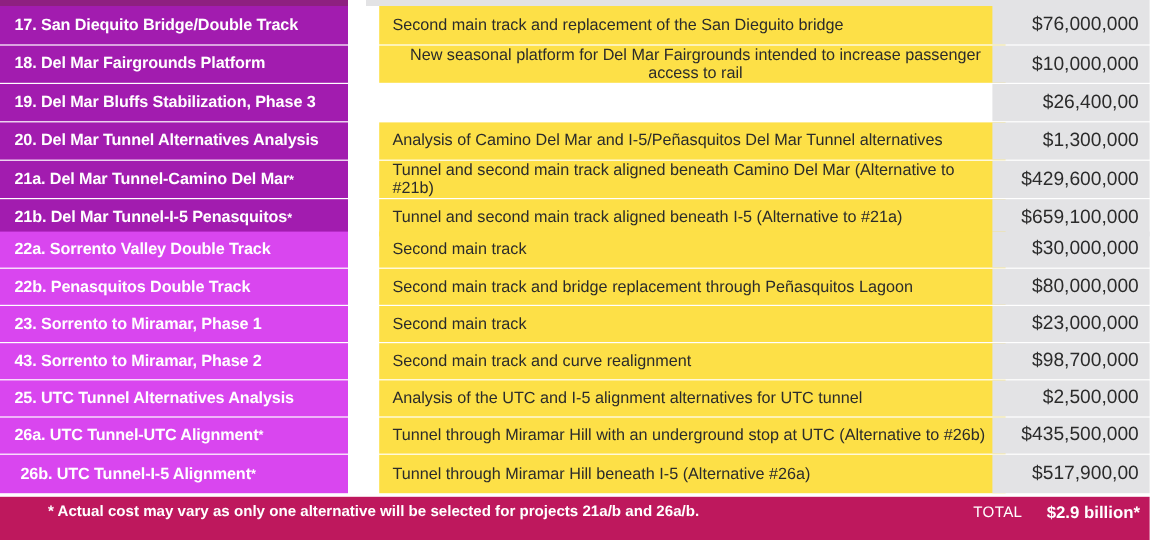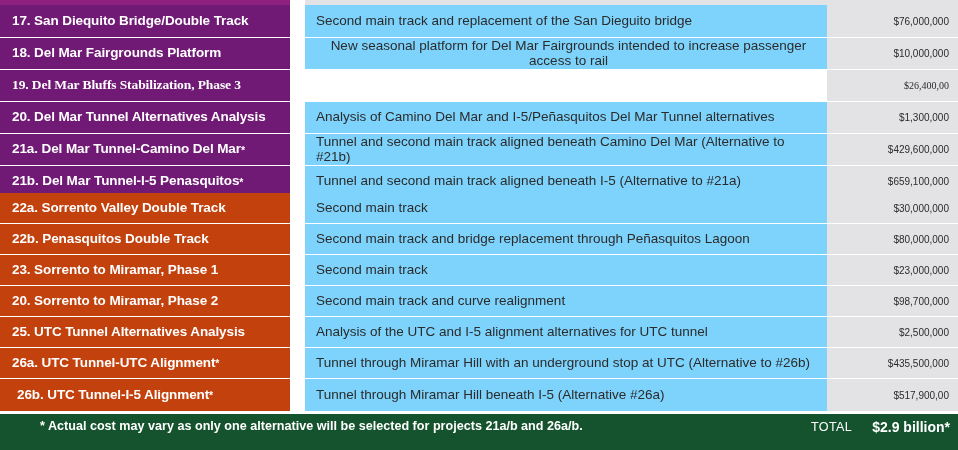--- a/index.html
+++ b/index.html
@@ -53,70 +53,70 @@
     box-sizing: border-box;
     display: flex;
     align-items: center;
     padding: 0 8px 0 12px;
     color: #ffffff;
     font-size: 13.5px;
     font-weight: bold;
     letter-spacing: -0.1px;
     line-height: 1.05;
   }
-  .row.orange .cell-label { background: #701a75; }
-  .row.purple .cell-label { background: #c2410c; }
+  .row.orange .cell-label { background: #a21caf; }
+  .row.purple .cell-label { background: #d946ef; }
   .row.indented .cell-label { padding-left: 17px; }
 
   .cell-desc {
     position: absolute;
-    left: 305px;
+    left: 316px;
     top: 0;
     width: 522px;
     height: 100%;
     box-sizing: border-box;
     display: flex;
     align-items: center;
     padding: 0 6px 0 11px;
-    background: #7dd3fc;
+    background: #fde047;
     color: #2b2b2b;
     font-size: 13.5px;
     line-height: 1.1;
   }
   .cell-cost {
     position: absolute;
     left: 827px;
     top: 0;
     width: 131px;
     height: 100%;
     box-sizing: border-box;
     display: flex;
     align-items: center;
     justify-content: flex-end;
     padding: 0 9px 0 4px;
     background: #e3e3e5;
     color: #2b2b2b;
-    font-size: 10px;
+    font-size: 16px;
     white-space: nowrap;
   }
 
   sup.star {
     font-size: 0.78em;
     vertical-align: super;
     line-height: 0;
   }
 
   
   .footer-bar {
     position: absolute;
     left: 0;
     top: 414px;
     width: 958px;
     height: 36px;
-    background: #14532d;
+    background: #be185d;
     color: #ffffff;
   }
   .footer-notes {
     position: absolute;
     left: 40px;
     top: 4px;
     width: 760px;
     font-size: 12.6px;
     font-weight: bold;
     line-height: 1.30;
@@ -159,21 +159,21 @@
         <div class="cell-desc">Second main track and replacement of the San Dieguito bridge</div>
         <div class="cell-cost">$76,000,000</div>
       </div>
       <div class="row orange" style="top: 38px; height: 31px; text-align: center;">
         <div class="cell-label">
           <span>18. Del Mar Fairgrounds Platform</span>
         </div>
         <div class="cell-desc">New seasonal platform for Del Mar Fairgrounds intended to increase passenger access to rail</div>
         <div class="cell-cost">$10,000,000</div>
       </div>
-      <div class="row orange" style="top: 70px; height: 31px; font-family: Liberation Serif, serif;">
+      <div class="row orange" style="top: 70px; height: 31px;">
         <div class="cell-label">
           <span>19. Del Mar Bluffs Stabilization, Phase 3</span>
         </div>
         <div class="cell-cost">$26,400,00</div>
       </div>
       <div class="row orange" style="top: 102px; height: 31px;">
         <div class="cell-label">
           <span>20. Del Mar Tunnel Alternatives Analysis</span>
         </div>
         <div class="cell-desc">Analysis of Camino Del Mar and I-5/Peñasquitos Del Mar Tunnel alternatives</div>
@@ -211,21 +211,21 @@
       </div>
       <div class="row purple" style="top: 255px; height: 30px;">
         <div class="cell-label">
           <span>23. Sorrento to Miramar, Phase 1</span>
         </div>
         <div class="cell-desc">Second main track</div>
         <div class="cell-cost">$23,000,000</div>
       </div>
       <div class="row purple" style="top: 286px; height: 30px;">
         <div class="cell-label">
-          <span>20. Sorrento to Miramar, Phase 2</span>
+          <span>43. Sorrento to Miramar, Phase 2</span>
         </div>
         <div class="cell-desc">Second main track and curve realignment</div>
         <div class="cell-cost">$98,700,000</div>
       </div>
       <div class="row purple" style="top: 317px; height: 30px;">
         <div class="cell-label">
           <span>25. UTC Tunnel Alternatives Analysis</span>
         </div>
         <div class="cell-desc">Analysis of the UTC and I-5 alignment alternatives for UTC tunnel</div>
         <div class="cell-cost">$2,500,000</div>

